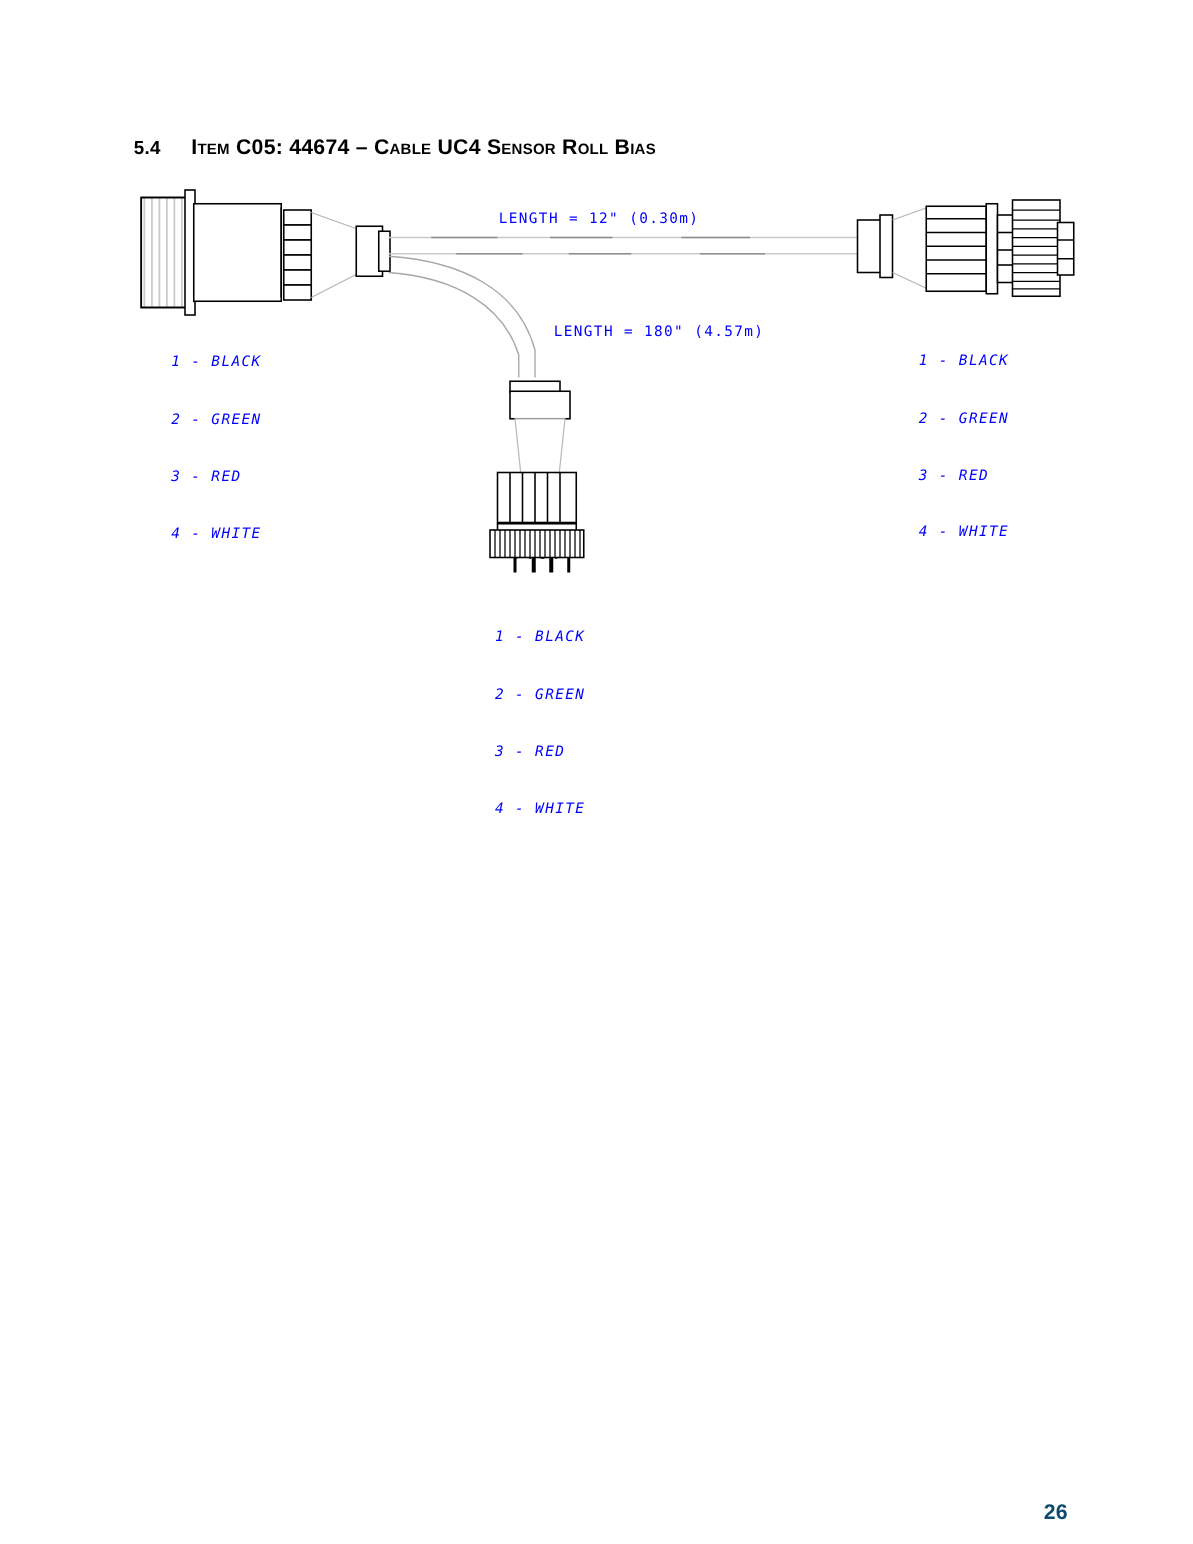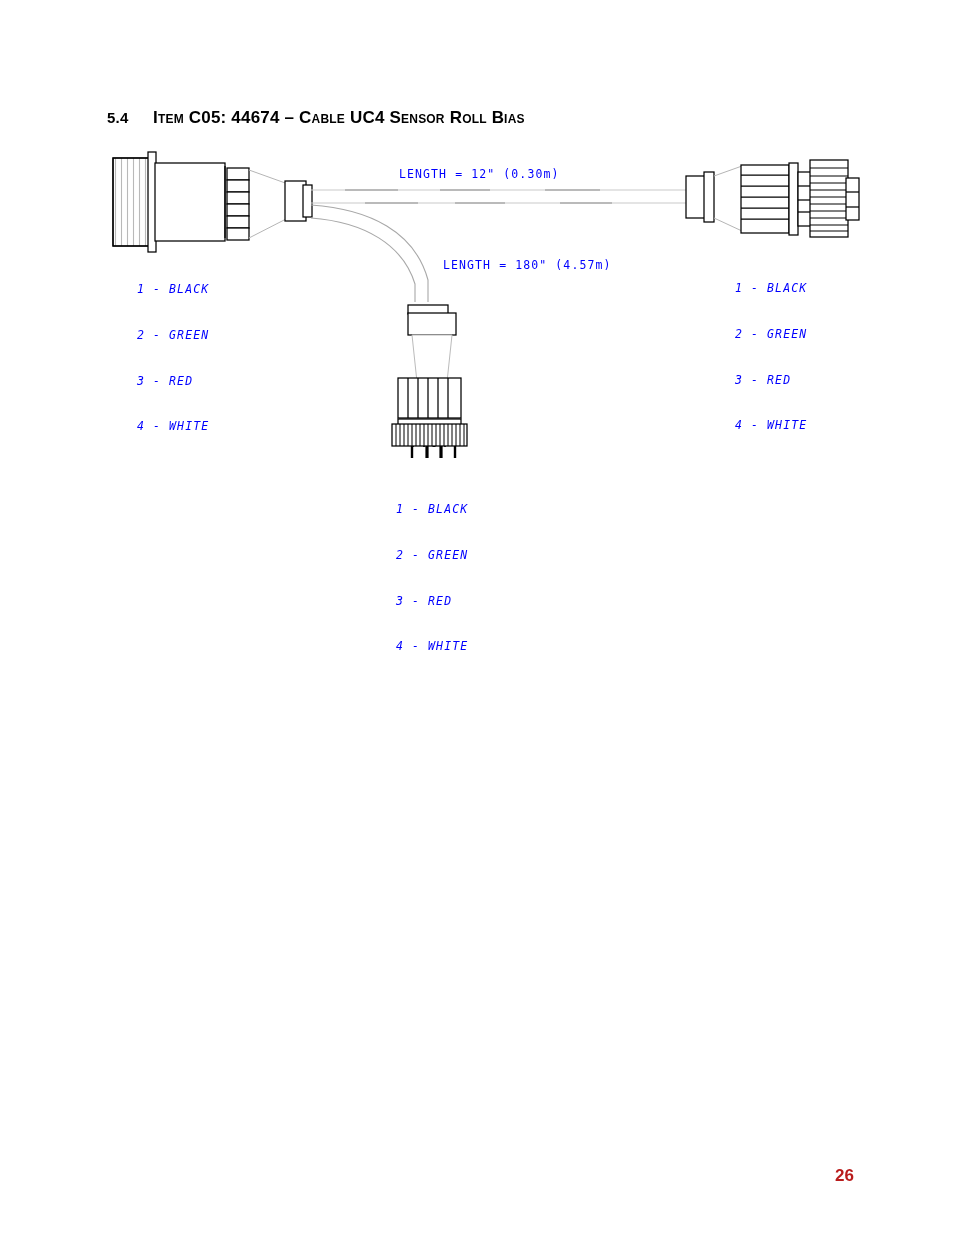--- a/index.html
+++ b/index.html
@@ -63,24 +63,24 @@
     line-height: 15.2px;
     letter-spacing: 1.1px;
     white-space: pre;
   }
   .legend div { white-space: pre; font-style: italic; }
 
   
   .page-number {
     position: absolute;
     right: 100px;
-    top: 1166px;
+    top: 1200px;
     font-size: 17px;
     font-weight: bold;
-    color: #b91c1c;
+    color: #0c4a6e;
   }
 </style>
 </head>
 <body>
 
 <div class="heading">
   <span class="num">5.4</span><span class="smallcaps">Item C05: 44674 – Cable UC4 Sensor Roll Bias</span>
 </div>
 
 <svg class="diagram" viewBox="0 0 954 1235" width="954" height="1235" xmlns="http://www.w3.org/2000/svg">

